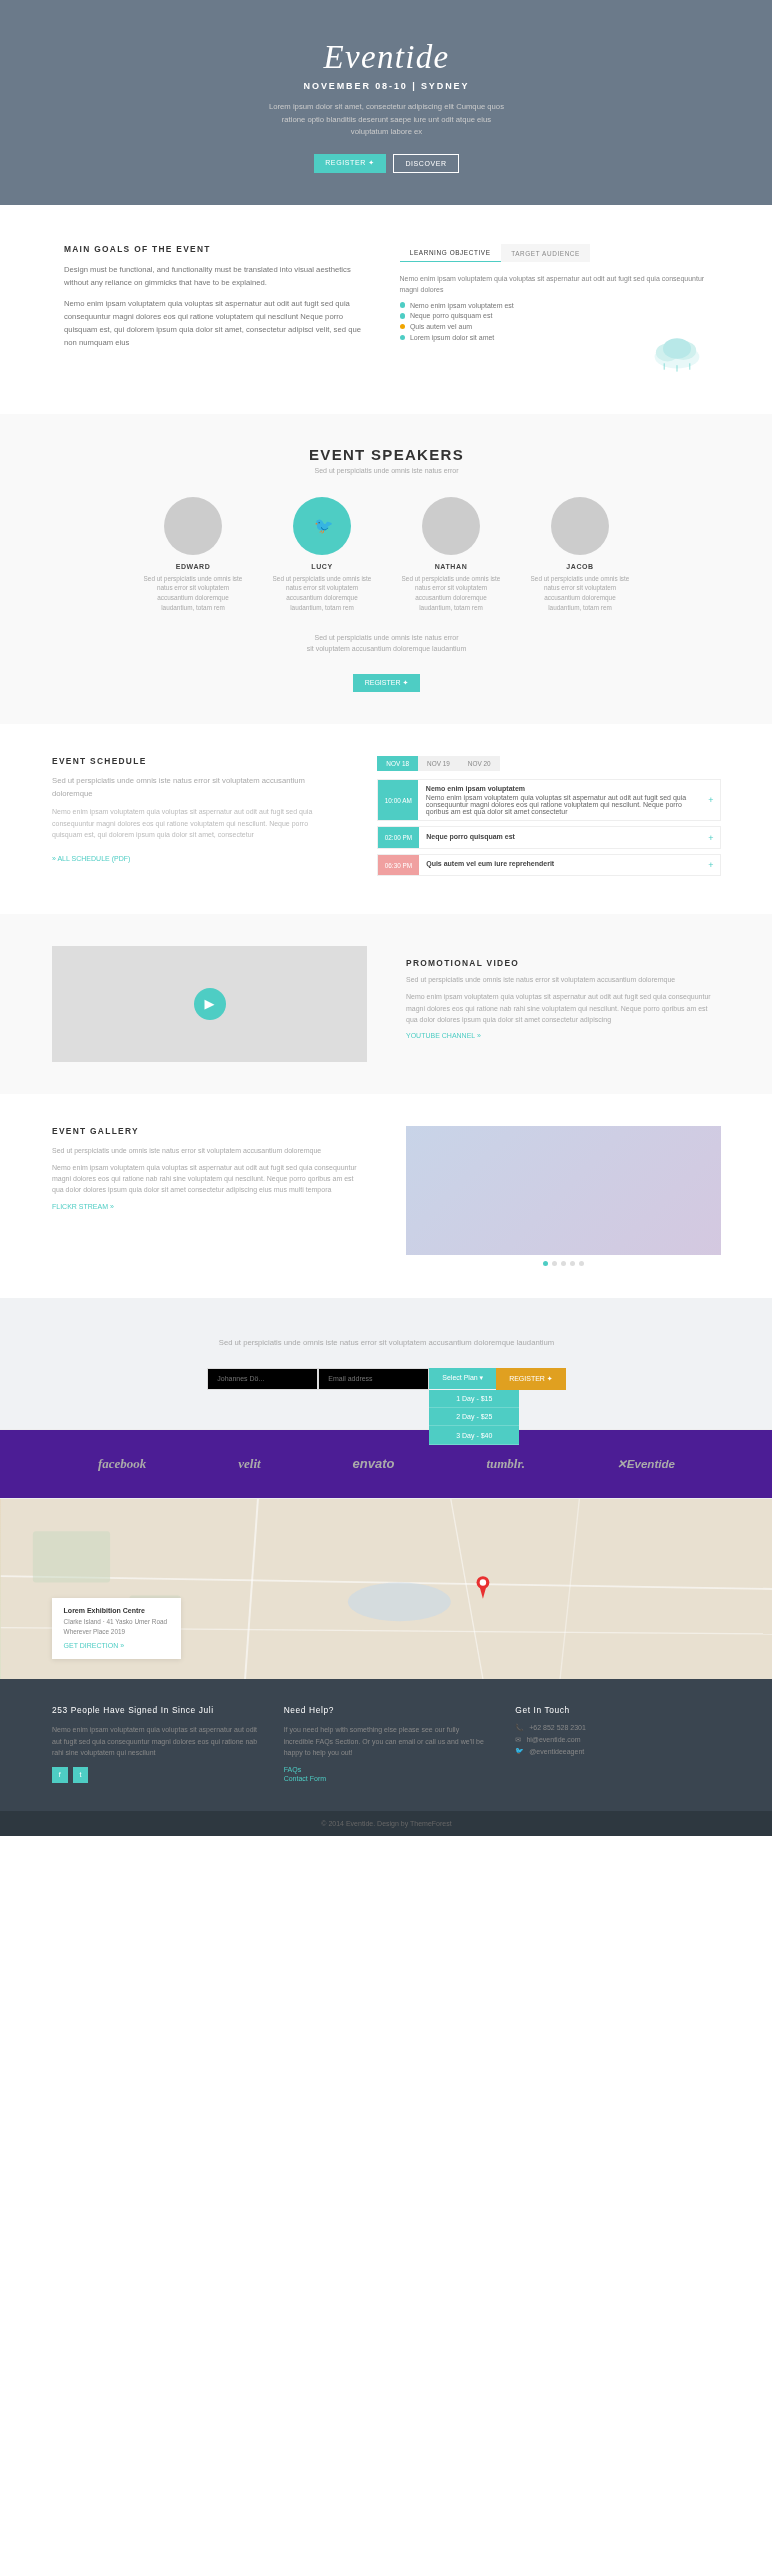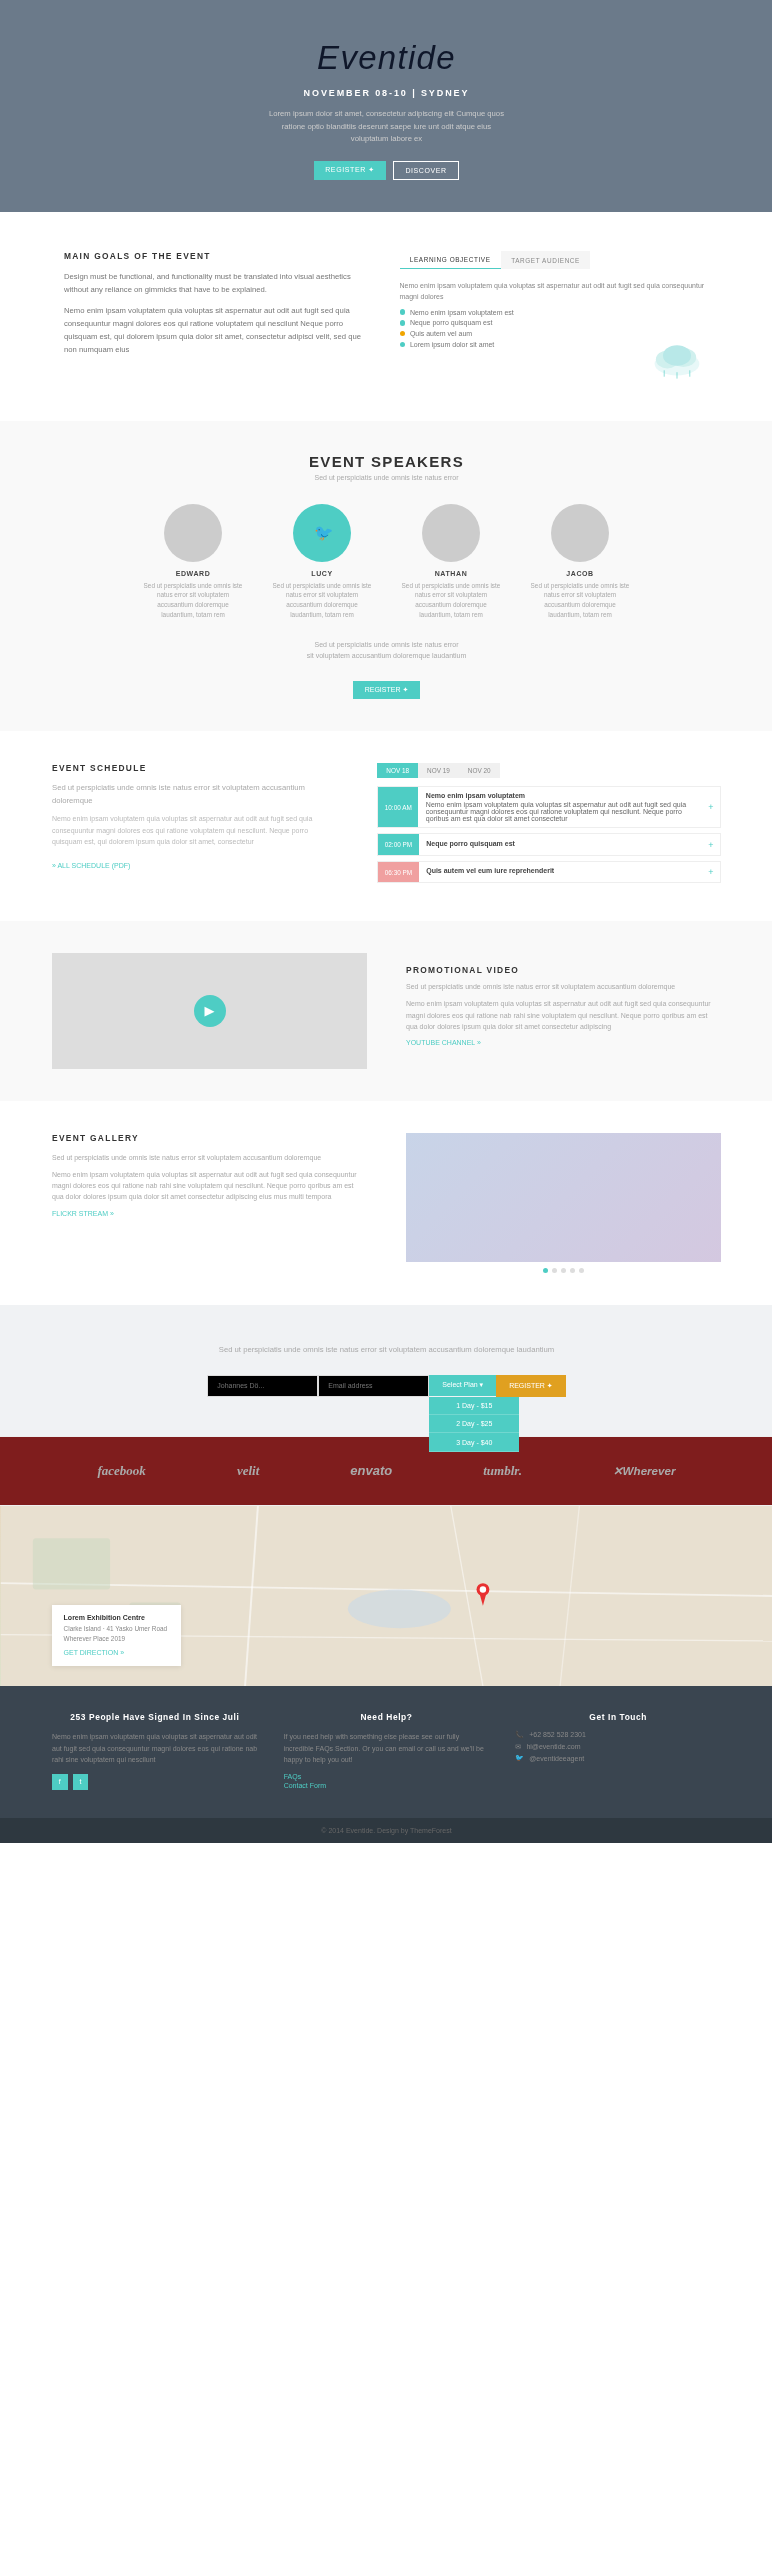--- a/index.html
+++ b/index.html
@@ -7,24 +7,24 @@
 
     
     .hero {
       background: #6b7a8a;
       text-align: center;
       padding: 39px 13px 32px;
       color: #fff;
     }
     .hero-logo {
       font-size: 33px;
-      font-family: Liberation Sans, sans-serif;
+      font-family: Liberation Serif, serif;
       font-style: italic;
-      color: #0f172a;
-      margin-bottom: 11px;
+      color: #ffffff;
+      margin-bottom: 5px;
       letter-spacing: 1.3px;
     }
     .hero-date {
       font-size: 9px;
       letter-spacing: 1.9px;
       font-weight: bold;
       margin-bottom: 10.3px;
       color: #fff;
     }
     .hero-desc {
@@ -381,21 +381,21 @@
       background: #e0a020;
       color: #fff;
       padding: 6.4px 13px;
       font-size: 7px;
       border: none;
       cursor: pointer;
     }
 
     
     .section-logos {
-      background: #7f1d1d;
+      background: #4c1d95;
       padding: 26px 52px;
       display: flex;
       justify-content: space-around;
       border-top: 0.6px solid #eee;
       border-bottom: 0.6px solid #eee;
     }
     .logo-item {
       font-size: 14px;
       color: #bbb;
       font-weight: bold;
@@ -449,25 +449,24 @@
     .footer {
       background: #3a4550;
       color: #aaa;
       padding: 26px 52px;
       display: flex;
       gap: 26px;
     }
     .footer-col { flex: 1; }
     .footer-title {
       font-size: 8.4px;
-      font-weight: bold;
+      font-weight: normal;
       color: #fff;
       margin-bottom: 9px;
       letter-spacing: 0.6px;
-      text-align: center;
     }
     .footer-text {
       font-size: 7px;
       color: #888;
       line-height: 1.7;
       margin-bottom: 6.4px;
     }
     .footer-link {
       font-size: 7px;
       color: #4ecdc4;
@@ -710,21 +709,21 @@
     </div>
   </div>
 </section>
 
 <section>
   <div class="section-logos">
     <div class="logo-item" style="font-size:13px;color:#aaa;font-family:Georgia,serif;font-weight:bold;">facebook</div>
     <div class="logo-item" style="font-size:13px;color:#aaa;font-family:Georgia,serif;font-style:italic;">velit</div>
     <div class="logo-item" style="font-size:13px;color:#aaa;font-family:Arial,sans-serif;">envato</div>
     <div class="logo-item" style="font-size:13px;color:#aaa;font-family:Georgia,serif;">tumblr.</div>
-    <div class="logo-item" style="font-size:11.6px;color:#aaa;font-family:Arial,sans-serif;">✕Wherever</div>
+    <div class="logo-item" style="font-size:11.6px;color:#aaa;font-family:Arial,sans-serif;">✕Eventide</div>
   </div>
 </section>
 
 <section>
   <div class="section-map">
     <div class="map-placeholder">
       
       <svg width="100%" height="100%" viewBox="0 0 1200 280">
         <rect width="1200" height="280" fill="#e8e0d0"></rect>
 

